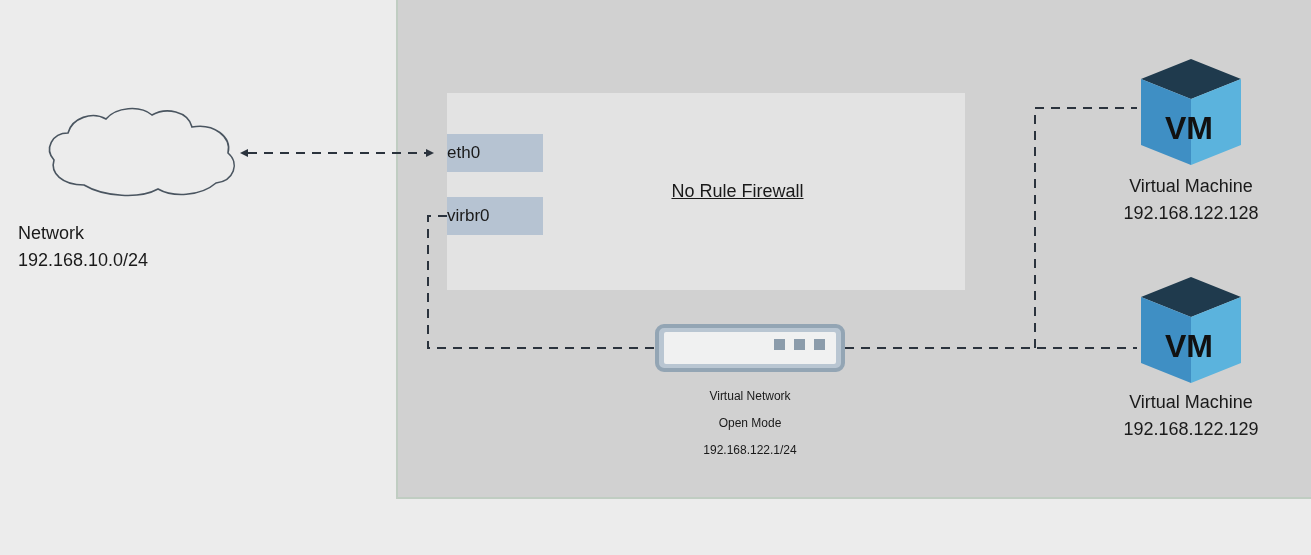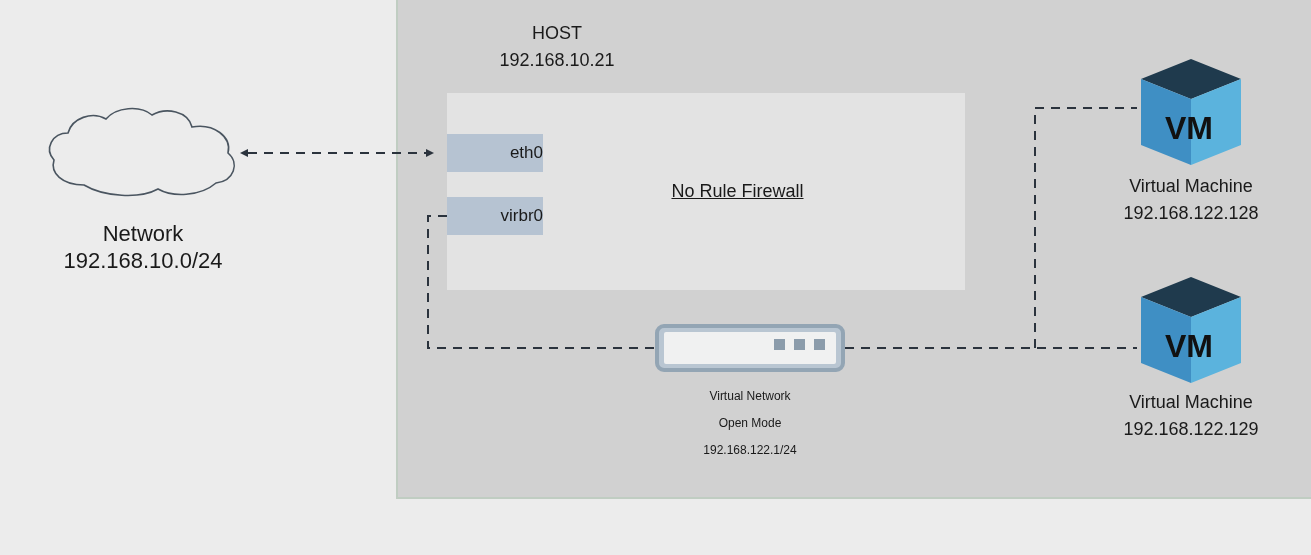--- a/index.html
+++ b/index.html
@@ -71,40 +71,40 @@
   
   .iface {
     position: absolute;
     left: 447px;
     width: 96px;
     height: 38px;
     background: #b6c3d2;
     font-size: 17px;
     display: flex;
     align-items: center;
-    justify-content: flex-end;
+    justify-content: flex-start;
   }
   .iface-eth0  { top: 134px; }
   .iface-virbr0{ top: 197px; }
 
   
   .cloud-wrap {
     position: absolute;
     left: 40px;
     top: 105px;
     width: 210px;
     height: 95px;
   }
   .cloud-label {
     position: absolute;
     left: 18px;
     top: 220px;
     width: 250px;
-    text-align: center;
-    font-size: 22px;
+    text-align: left;
+    font-size: 18px;
     line-height: 27px;
     white-space: pre;
   }
 
   
   .switch-wrap {
     position: absolute;
     left: 655px;
     top: 324px;
     width: 190px;
@@ -171,22 +171,20 @@
     overflow: visible;
   }
 </style>
 </head>
 <body>
 
 <div id="canvas">
 
   <div class="host-panel"></div>
 
-  <div class="host-label">HOST
-192.168.10.21</div>
 
   <div class="firewall-box"></div>
   <div class="firewall-label">No Rule Firewall</div>
 
   <div class="iface iface-eth0">
     <span>eth0</span>
   </div>
   <div class="iface iface-virbr0">
     <span>virbr0</span>
   </div>

